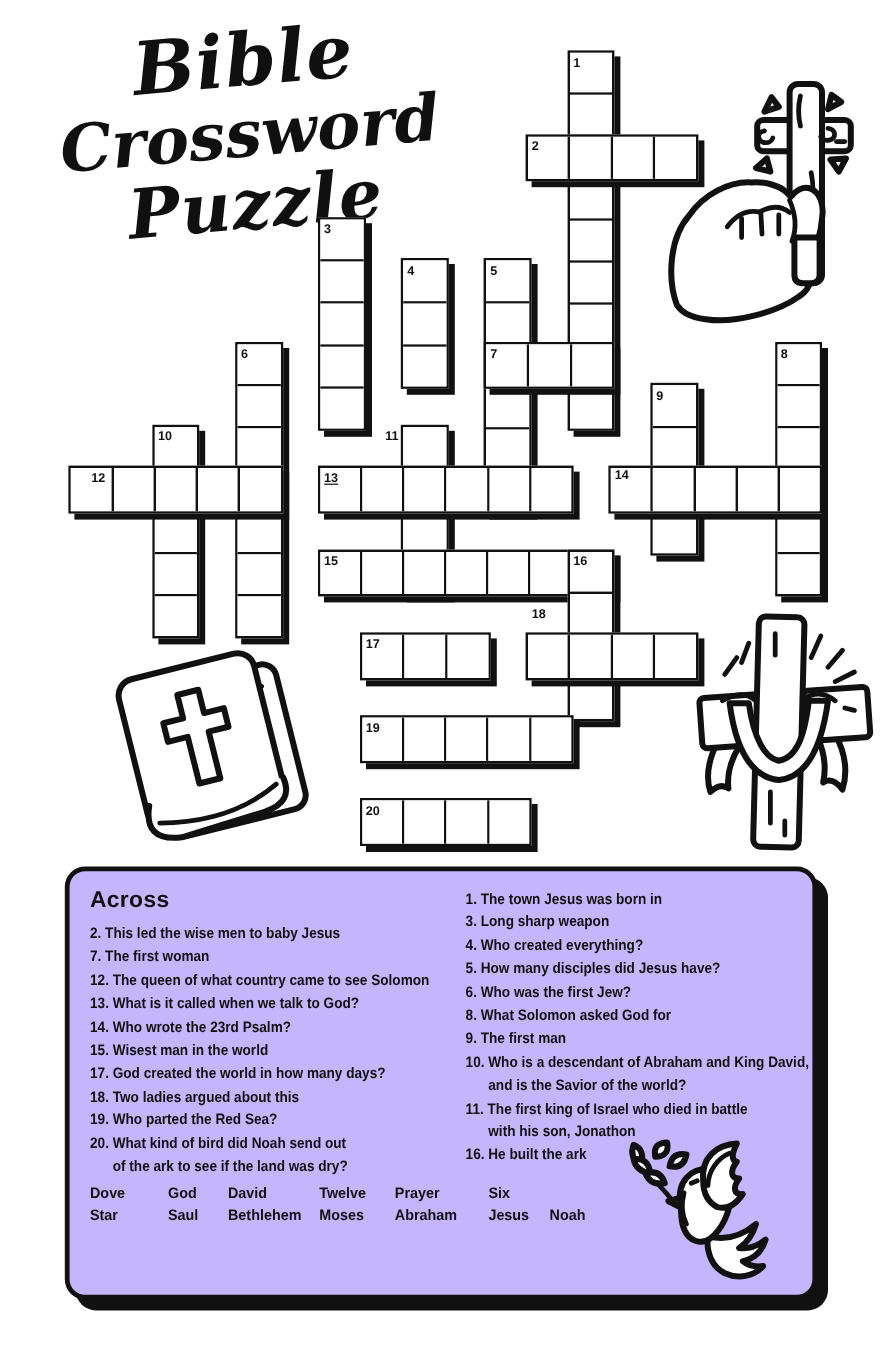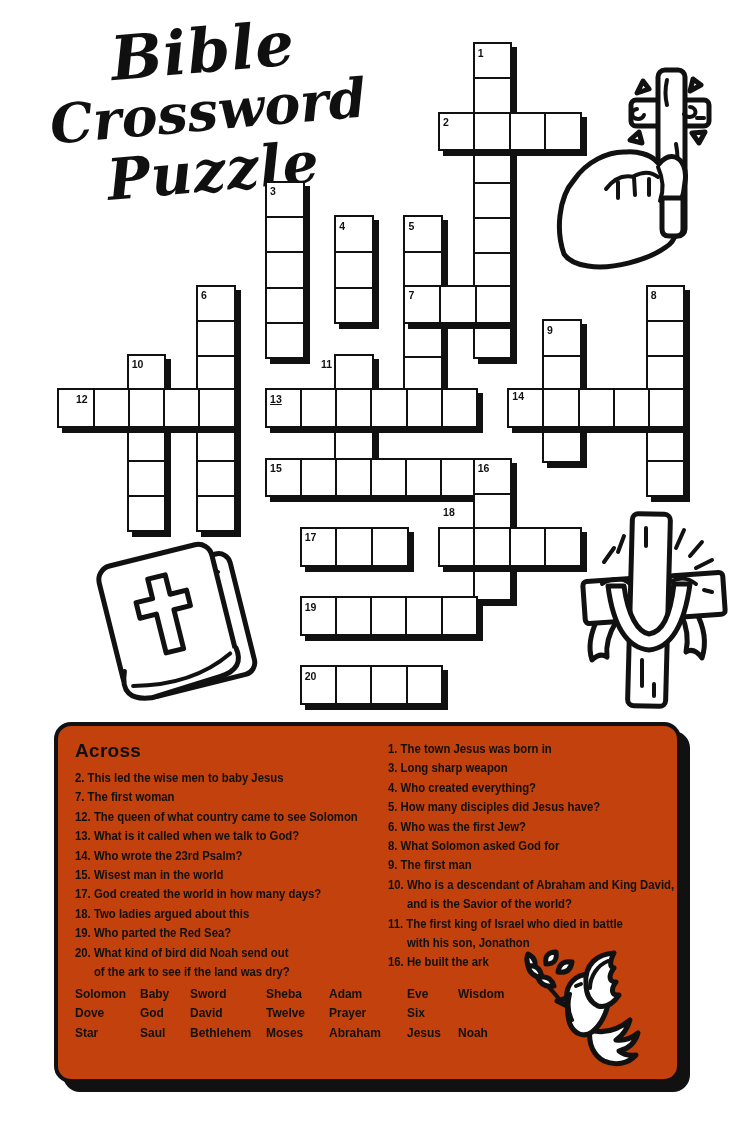--- a/index.html
+++ b/index.html
@@ -26,21 +26,21 @@
   .down>.cell{border-bottom:2.6px solid #111;}
   .down>.cell:last-child{border-bottom:none;}
   .cellnum{position:absolute;font:bold 10.5px "Liberation Sans",sans-serif;color:#111;z-index:6;}
 
   
   .art{position:absolute;}
   .art path,.art rect{stroke:#111;fill:#fff;stroke-width:5;stroke-linecap:round;stroke-linejoin:round;}
   .art .ln{fill:none;stroke-width:4;}
 
   
-  .cluebox{position:absolute;left:54px;top:722px;width:627px;height:361px;background:#c2410c;
+  .cluebox{position:absolute;left:54px;top:722px;width:627px;height:361px;background:#c4b5fd;
            border:4px solid #111;border-radius:17px;box-shadow:9px 9px 0 #111;box-sizing:border-box;}
   .clue-col{position:absolute;top:14px;}
   #across-col{left:17px;}
   #down-col{left:330px;}
   .clue-header{font-weight:900;font-size:19px;letter-spacing:.3px;margin:0 0 7px 0;}
   .clue{font-weight:bold;font-size:12.6px;line-height:19.4px;white-space:nowrap;
         transform:scaleX(.9);transform-origin:0 50%;}
   .cl2{padding-left:21px;}
   .wordbank{position:absolute;left:17px;top:259px;}
   .bank-row{display:grid;grid-template-columns:65px 50px 76px 63px 78px 51px auto;
@@ -335,29 +335,20 @@
             <div class="cl2">with his son, Jonathon</div>
           </div>
           <div class="clue">
             <div>16. He built the ark</div>
           </div>
         </div>
     </div>
     <div class="wordbank">
       <div id="bank-rows">
           <div class="bank-row">
-            <span class="bank-word">Solomon</span>
-            <span class="bank-word">Baby</span>
-            <span class="bank-word">Sword</span>
-            <span class="bank-word">Sheba</span>
-            <span class="bank-word">Adam</span>
-            <span class="bank-word">Eve</span>
-            <span class="bank-word">Wisdom</span>
-          </div>
-          <div class="bank-row">
             <span class="bank-word">Dove</span>
             <span class="bank-word">God</span>
             <span class="bank-word">David</span>
             <span class="bank-word">Twelve</span>
             <span class="bank-word">Prayer</span>
             <span class="bank-word">Six</span>
           </div>
           <div class="bank-row">
             <span class="bank-word">Star</span>
             <span class="bank-word">Saul</span>

